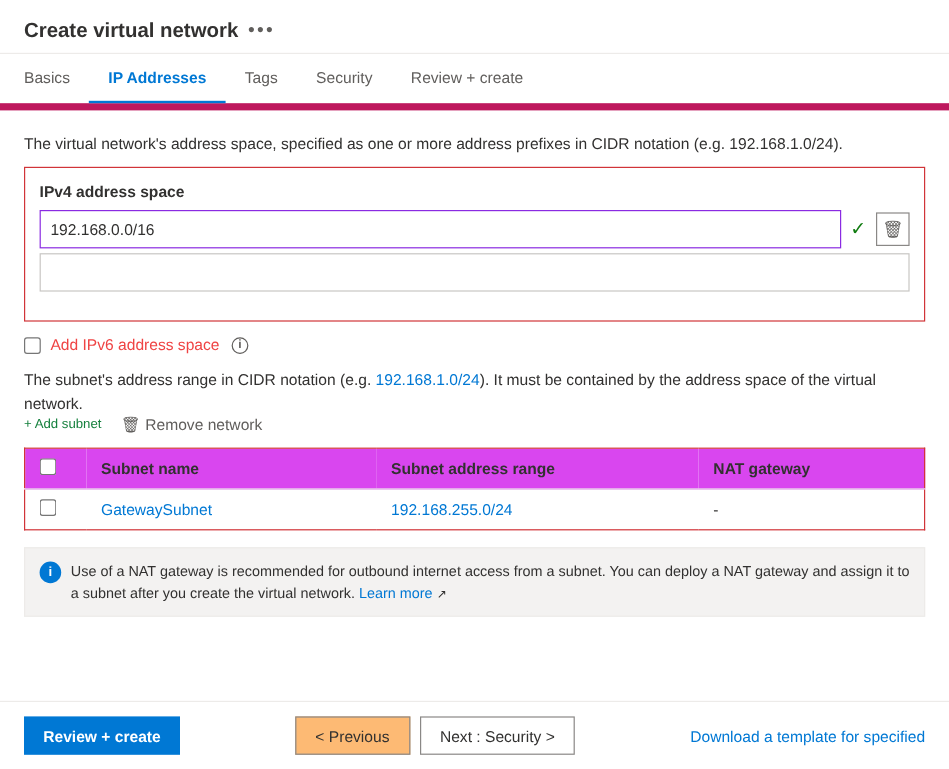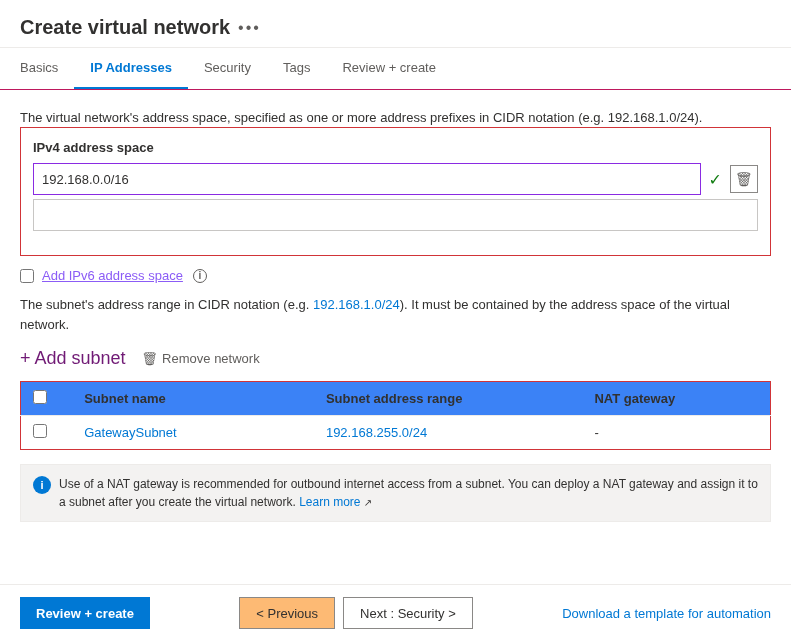--- a/index.html
+++ b/index.html
@@ -14,34 +14,34 @@
       flex-direction: column;
     }
     .page-header {
       padding: 16px 20px 8px 20px;
       display: flex;
       align-items: center;
       gap: 8px;
       border-bottom: 1px solid #edebe9;
     }
     .page-title {
-      font-size: 20px;
+      font-size: 17px;
       font-weight: 600;
       color: #323130;
     }
     .more-icon {
       color: #605e5c;
       font-size: 16px;
       cursor: pointer;
       letter-spacing: 2px;
     }
     .tabs-bar {
       display: flex;
       padding: 0 20px;
-      border-bottom: 1px solid #be185d;
+      border-bottom: 6px solid #be185d;
       gap: 0;
     }
     .tab {
       padding: 12px 16px;
       font-size: 13px;
       cursor: pointer;
       color: #605e5c;
       border-bottom: 2px solid transparent;
       white-space: nowrap;
     }
@@ -54,21 +54,21 @@
       padding-left: 0;
     }
     .main-content {
       flex: 1;
       padding: 20px 20px 16px 20px;
       overflow-y: auto;
     }
     .description-text {
       font-size: 13px;
       color: #323130;
-      margin-bottom: 2px;
+      margin-bottom: 12px;
     }
     .ipv4-section {
       border: 1.5px solid #d13438;
       padding: 12px 12px 16px 12px;
       margin-bottom: 12px;
     }
     .section-label {
       font-size: 13px;
       font-weight: 600;
       color: #323130;
@@ -120,62 +120,60 @@
       margin-bottom: 12px;
     }
     .checkbox-input {
       width: 14px;
       height: 14px;
       cursor: pointer;
       accent-color: #0078d4;
     }
     .checkbox-label {
       font-size: 13px;
-      color: #8b5cf6;
-      text-decoration: underline;
+      color: #ef4444;
     }
     .info-icon-inline {
       display: inline-flex;
       align-items: center;
       justify-content: center;
       width: 14px;
       height: 14px;
       border-radius: 50%;
       border: 1.5px solid #605e5c;
       color: #605e5c;
       font-size: 10px;
       font-weight: bold;
       cursor: pointer;
       margin-left: 2px;
     }
     .subnet-desc {
       font-size: 13px;
       color: #323130;
-      margin-bottom: 14px;
       line-height: 1.5;
     }
     .link-text {
       color: #0078d4;
       text-decoration: none;
     }
     .subnet-actions {
       display: flex;
       align-items: center;
       gap: 16px;
       margin-bottom: 12px;
     }
     .add-btn {
       display: flex;
       align-items: center;
       gap: 4px;
-      color: #701a75;
+      color: #15803d;
       background: none;
       border: none;
       cursor: pointer;
-      font-size: 18px;
+      font-size: 11px;
       padding: 0;
     }
     .remove-btn {
       display: flex;
       align-items: center;
       gap: 4px;
       color: #605e5c;
       background: none;
       border: none;
       cursor: pointer;
@@ -187,21 +185,21 @@
       width: 100%;
       border-collapse: collapse;
       margin-bottom: 14px;
     }
     .subnet-table th {
       text-align: left;
       padding: 8px 12px;
       font-size: 13px;
       font-weight: 600;
       color: #323130;
-      background: #3b82f6;
+      background: #d946ef;
       border-bottom: 1px solid #edebe9;
     }
     .subnet-table td {
       padding: 8px 12px;
       font-size: 13px;
       color: #323130;
       border-bottom: 1px solid #edebe9;
     }
     .subnet-table tr:last-child td {
       border-bottom: none;
@@ -319,22 +317,22 @@
 <body>
 
 <div class="page-header">
   <span class="page-title">Create virtual network</span>
   <span class="more-icon">•••</span>
 </div>
 
 <div class="tabs-bar">
   <div class="tab">Basics</div>
   <div class="tab active">IP Addresses</div>
+  <div class="tab">Tags</div>
   <div class="tab">Security</div>
-  <div class="tab">Tags</div>
   <div class="tab">Review + create</div>
 </div>
 
 <div class="main-content">
 
   <p class="description-text">The virtual network's address space, specified as one or more address prefixes in CIDR notation (e.g. 192.168.1.0/24).</p>
 
   <div class="ipv4-section">
     <div class="section-label">IPv4 address space</div>
     <div class="address-input-row">
@@ -400,14 +398,14 @@
   </div>
 
 </div>
 
 <div class="footer-bar">
   <button class="btn-review">Review + create</button>
   <div class="footer-spacer"></div>
   <button class="btn-secondary">&lt; Previous</button>
   <button class="btn-next">Next : Security &gt;</button>
   <div class="footer-spacer"></div>
-  <button class="btn-download">Download a template for automation</button>
+  <button class="btn-download">Download a template for specified</button>
 </div>
 
 </body></html>

